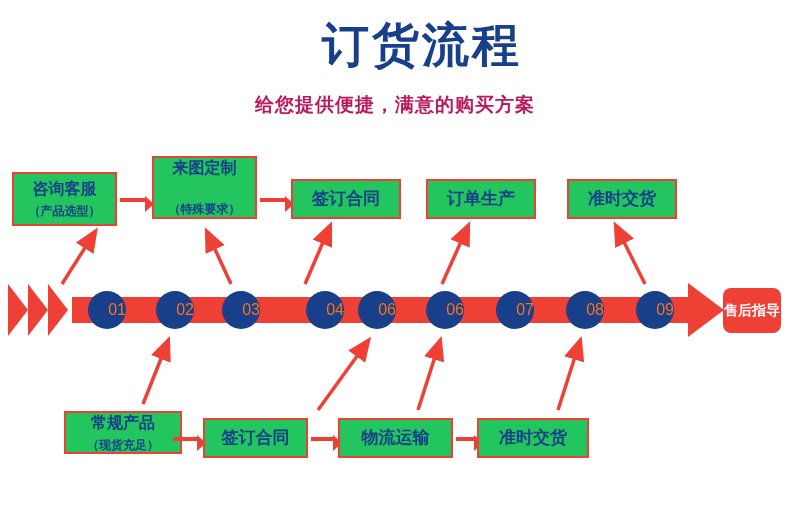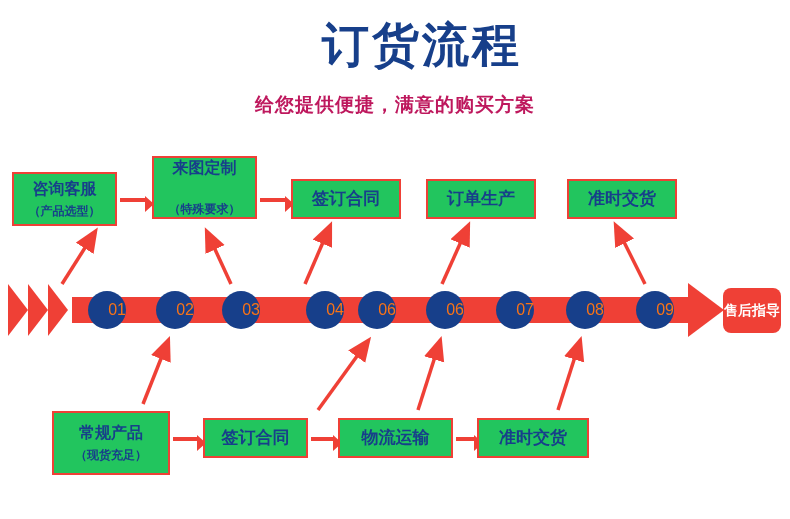--- a/index.html
+++ b/index.html
@@ -193,21 +193,21 @@
   </div>
 
   <div class="box single" style="left:426px; top:179px; width:110px; height:40px;">
     <span class="l1">订单生产</span>
   </div>
 
   <div class="box single" style="left:567px; top:179px; width:110px; height:40px;">
     <span class="l1">准时交货</span>
   </div>
 
-  <div class="box" style="left:52px; top:411px; width:118px; height:64px;">
+  <div class="box" style="left:64px; top:411px; width:118px; height:43px;">
     <span class="l1">常规产品</span>
     <span class="l2">（现货充足）</span>
   </div>
   <div class="hconn" style="left:173px; top:437px; width:24px;"></div>
 
   <div class="box single" style="left:203px; top:418px; width:105px; height:40px;">
     <span class="l1">签订合同</span>
   </div>
   <div class="hconn" style="left:311px; top:437px; width:22px;"></div>
 

